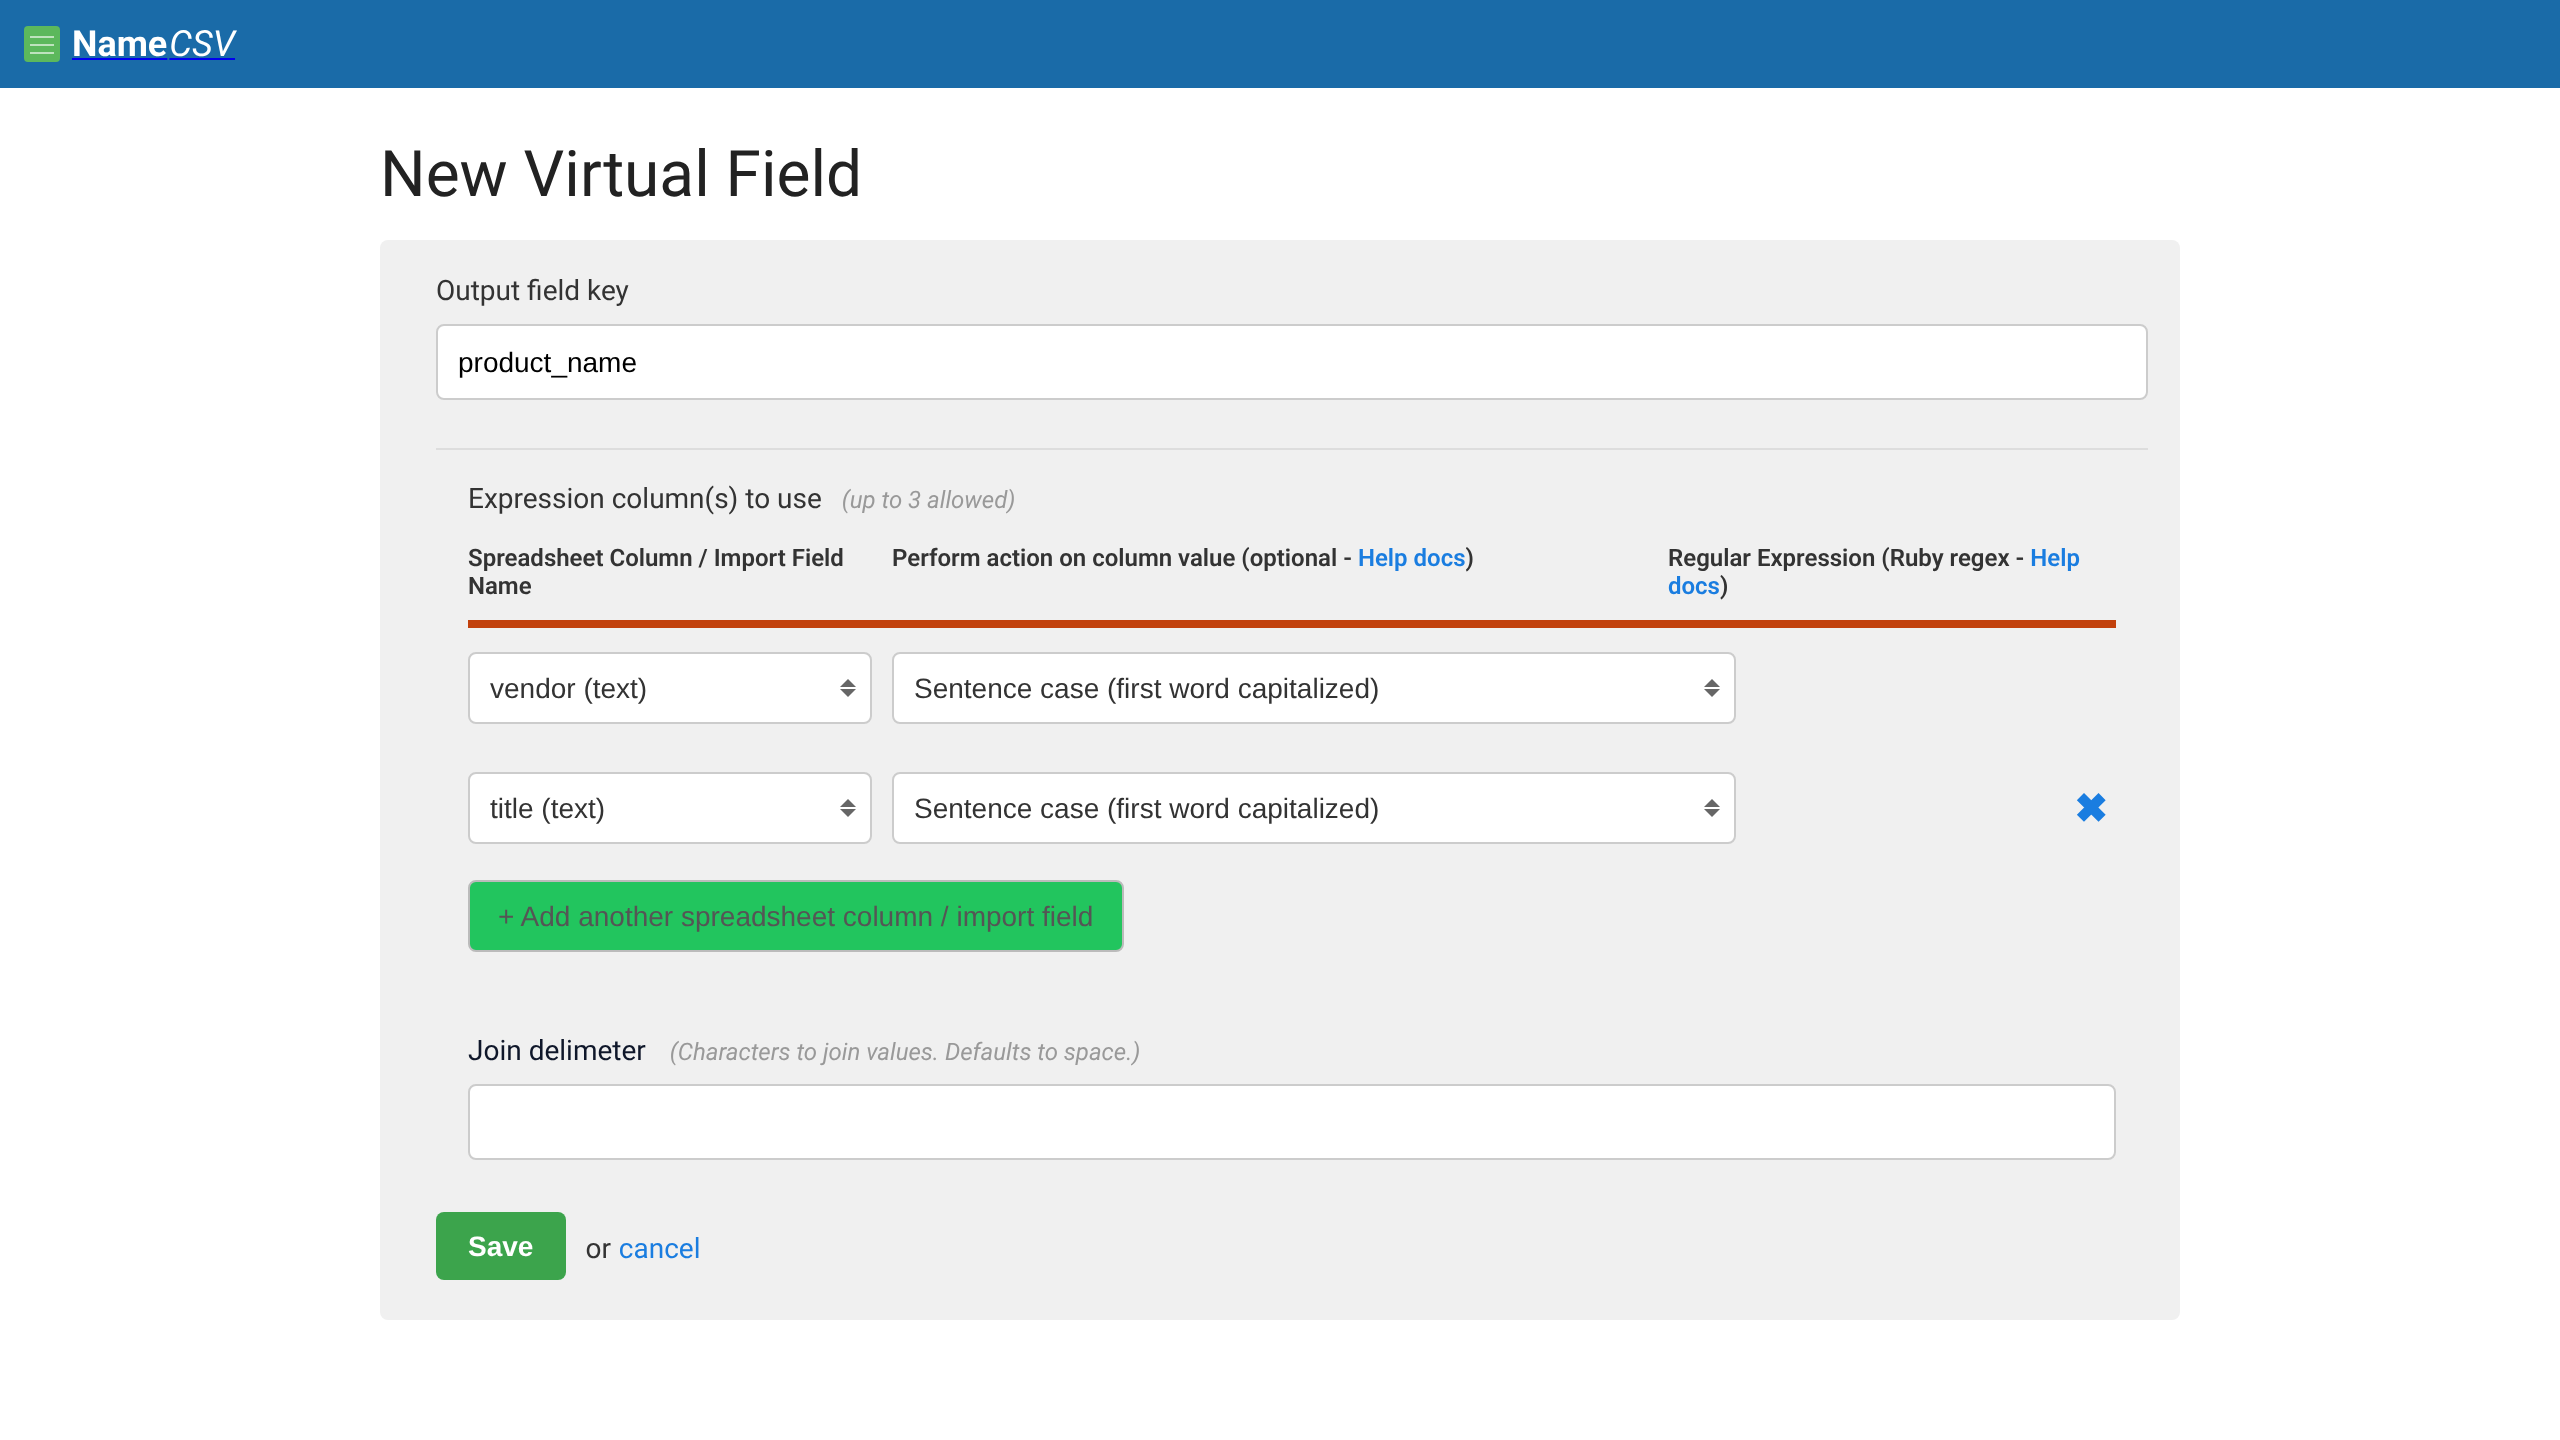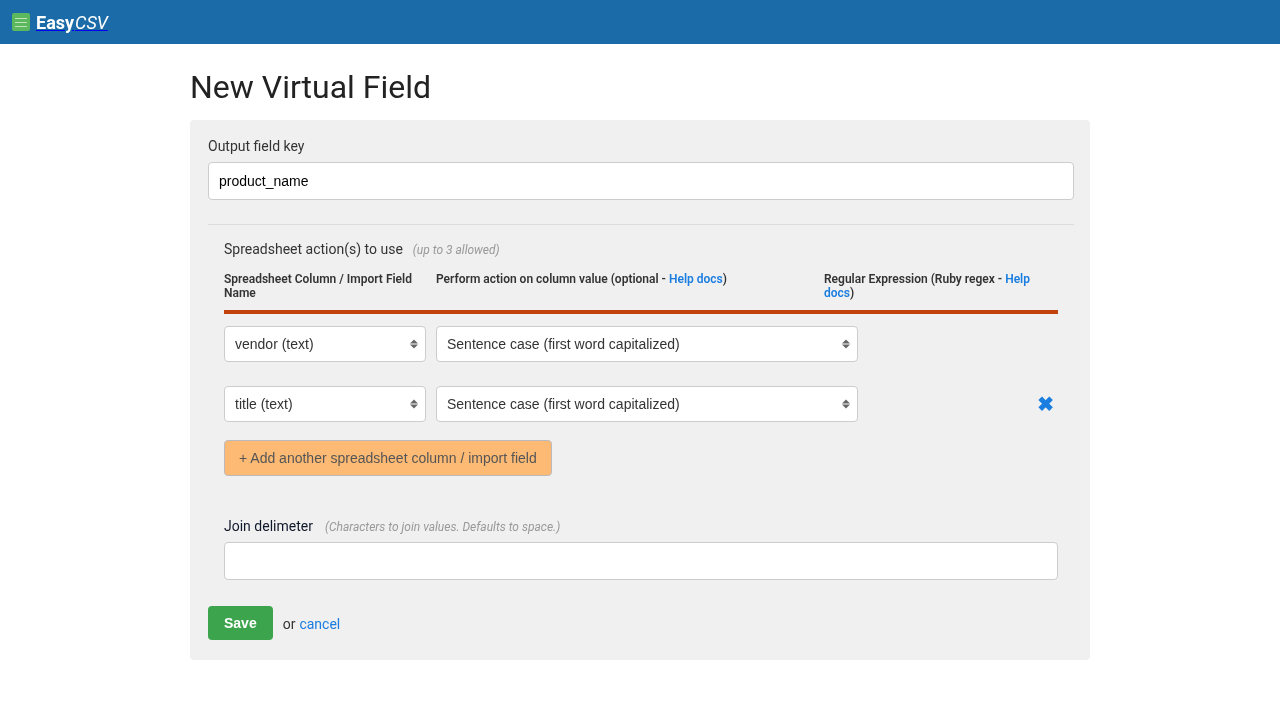--- a/index.html
+++ b/index.html
@@ -65,21 +65,21 @@
     }
     h1.page-title {
       font-size: 32px;
       font-weight: 400;
       color: #222;
       margin: 4px 0 14px 0;
     }
     .panel {
       background: #f0f0f0;
       border-radius: 4px;
-      padding: 18px 16px 20px 18px;
+      padding: 18px 16px 20px 28px;
     }
     .field-label {
       font-size: 14px;
       color: #333;
       margin-bottom: 8px;
       display: block;
     }
     .text-input {
       width: 100%;
       height: 38px;
@@ -169,21 +169,21 @@
     .remove-icon {
       color: #1a7de0;
       font-size: 20px;
       font-weight: 900;
       cursor: pointer;
       line-height: 1;
     }
     .add-button {
       margin-top: 6px;
       border: 1px solid #bbb;
-      background: #fdba74;
+      background: #22c55e;
       color: #555;
       font-size: 14px;
       padding: 9px 14px;
       border-radius: 4px;
       cursor: pointer;
     }
     .delimeter-section {
       margin-top: 42px;
     }
     .delimeter-label-row {
@@ -222,38 +222,38 @@
       text-decoration: none;
     }
   </style>
 </head>
 <body>
 
 <div class="navbar">
   <a class="logo-wrap" href="#">
     <span class="logo-icon"></span>
     <span class="logo-text">
-      <span class="easy">Easy</span><span class="csv">CSV</span>
+      <span class="easy">Name</span><span class="csv">CSV</span>
     </span>
   </a>
 </div>
 
 <div class="container">
   <h1 class="page-title">New Virtual Field</h1>
 
   <div class="panel">
 
     <label class="field-label">Output field key</label>
     <input type="text" class="text-input" value="product_name" style="">
 
     <div class="section-divider"></div>
 
     <div class="sub-panel">
       <div>
-        <span class="sub-heading">Spreadsheet action(s) to use</span>
+        <span class="sub-heading">Expression column(s) to use</span>
         <span class="sub-hint">(up to 3 allowed)</span>
       </div>
 
       <div class="table-header">
         <div class="col-column">Spreadsheet Column / Import Field Name</div>
         <div class="col-action">
           <span>Perform action on column value (optional - </span><a href="#" class="help-link">Help docs</a><span>)</span>
         </div>
         <div class="col-regex">
           <span>Regular Expression (Ruby regex - </span><a href="#" class="help-link">Help docs</a><span>)</span>

